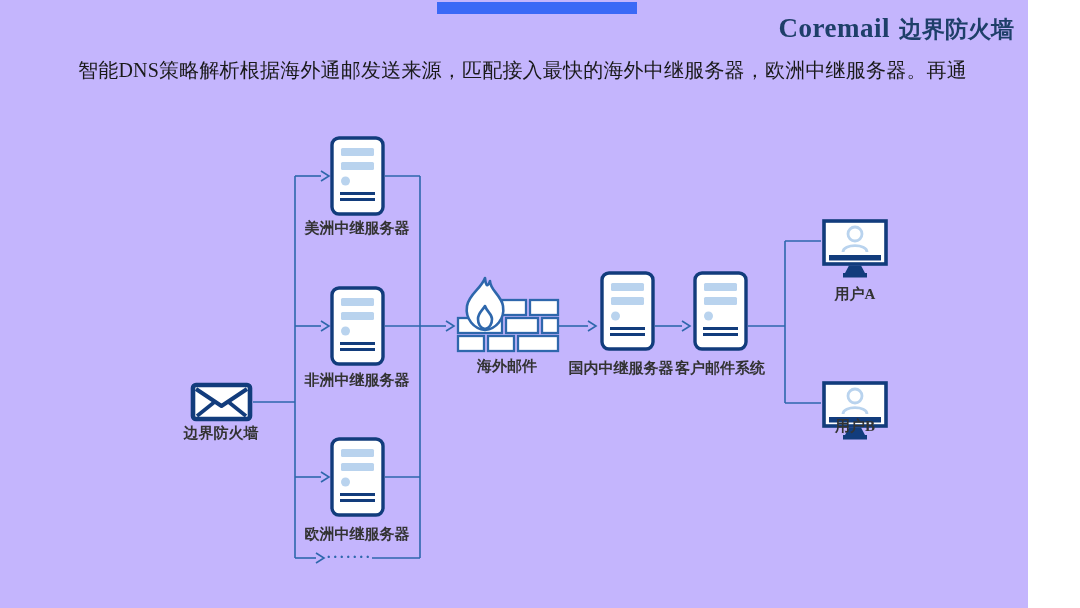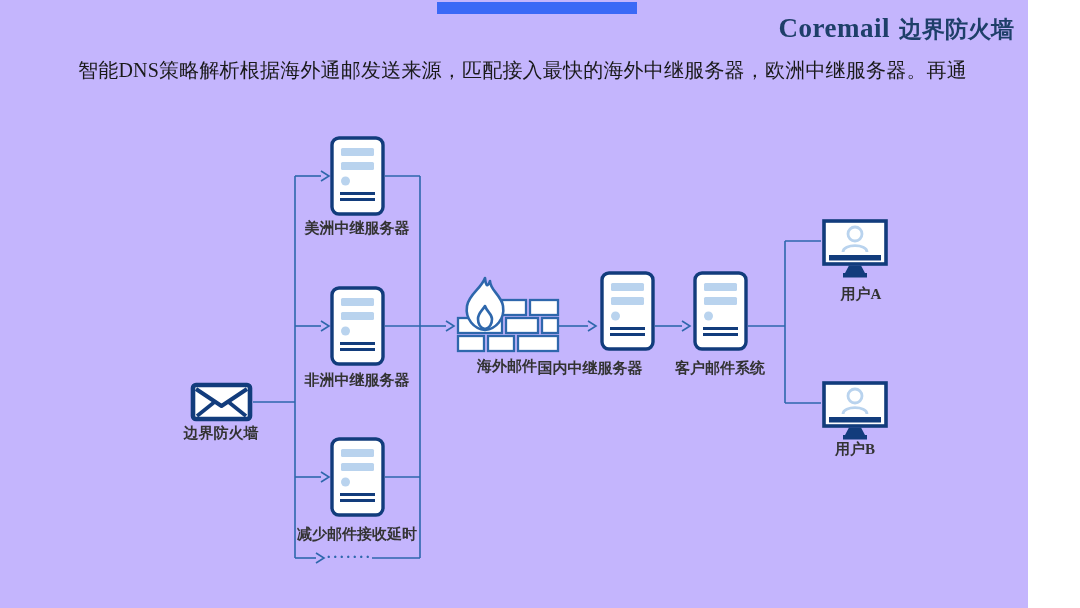--- a/index.html
+++ b/index.html
@@ -121,21 +121,21 @@
   <div class="node" style="left:330px;top:437px;">
     <svg width="55" height="80" viewBox="0 0 55 80">
       <rect x="2" y="2" width="51" height="76" rx="7" fill="#fff" stroke="#123c7c" stroke-width="3.4"></rect>
       <rect x="11" y="12" width="33" height="8" rx="1.5" fill="#b9d3ee"></rect>
       <rect x="11" y="26" width="33" height="8" rx="1.5" fill="#b9d3ee"></rect>
       <circle cx="15.5" cy="45" r="4.5" fill="#b9d3ee"></circle>
       <rect x="10" y="56" width="35" height="3" fill="#123c7c"></rect>
       <rect x="10" y="62" width="35" height="3" fill="#123c7c"></rect>
     </svg>
   </div>
-  <div class="dlabel" style="left:357px;top:525px;">减少邮件接收延时</div>
+  <div class="dlabel" style="left:357px;top:525px;">欧洲中继服务器</div>
 
   <div class="dots" style="left:349px;top:549px;">·······</div>
 
   <div class="node" style="left:455px;top:273px;">
     <svg width="105" height="82" viewBox="0 0 105 82">
       <g fill="#fff" stroke="#2e67ac" stroke-width="2.3">
         <rect x="47" y="27" width="24" height="15"></rect>
         <rect x="75" y="27" width="28" height="15"></rect>
         <rect x="3" y="45" width="44" height="15"></rect>
         <rect x="51" y="45" width="32" height="15"></rect>
@@ -155,21 +155,21 @@
   <div class="node" style="left:600px;top:271px;">
     <svg width="55" height="80" viewBox="0 0 55 80">
       <rect x="2" y="2" width="51" height="76" rx="7" fill="#fff" stroke="#123c7c" stroke-width="3.4"></rect>
       <rect x="11" y="12" width="33" height="8" rx="1.5" fill="#b9d3ee"></rect>
       <rect x="11" y="26" width="33" height="8" rx="1.5" fill="#b9d3ee"></rect>
       <circle cx="15.5" cy="45" r="4.5" fill="#b9d3ee"></circle>
       <rect x="10" y="56" width="35" height="3" fill="#123c7c"></rect>
       <rect x="10" y="62" width="35" height="3" fill="#123c7c"></rect>
     </svg>
   </div>
-  <div class="dlabel" style="left:590px;top:359px;">国内中继服务器</div>
+  <div class="dlabel" style="left:621px;top:359px;">国内中继服务器</div>
 
   <div class="node" style="left:693px;top:271px;">
     <svg width="55" height="80" viewBox="0 0 55 80">
       <rect x="2" y="2" width="51" height="76" rx="7" fill="#fff" stroke="#123c7c" stroke-width="3.4"></rect>
       <rect x="11" y="12" width="33" height="8" rx="1.5" fill="#b9d3ee"></rect>
       <rect x="11" y="26" width="33" height="8" rx="1.5" fill="#b9d3ee"></rect>
       <circle cx="15.5" cy="45" r="4.5" fill="#b9d3ee"></circle>
       <rect x="10" y="56" width="35" height="3" fill="#123c7c"></rect>
       <rect x="10" y="62" width="35" height="3" fill="#123c7c"></rect>
     </svg>
@@ -179,27 +179,27 @@
   <div class="node" style="left:822px;top:219px;">
     <svg width="66" height="60" viewBox="0 0 66 60">
       <rect x="2" y="2" width="62" height="43" fill="#fff" stroke="#123c7c" stroke-width="3.6"></rect>
       <rect x="7" y="36" width="52" height="5.5" fill="#123c7c"></rect>
       <circle cx="33" cy="15" r="7" fill="none" stroke="#b9d3ee" stroke-width="2.8"></circle>
       <path d="M21,33 C21,24.5 45,24.5 45,33" fill="none" stroke="#b9d3ee" stroke-width="2.8"></path>
       <path d="M27,46.5 L39,46.5 L43,54 L23,54 Z" fill="#123c7c"></path>
       <rect x="21" y="54" width="24" height="4.5" fill="#123c7c"></rect>
     </svg>
   </div>
-  <div class="dlabel" style="left:855px;top:285px;margin-left:6px;">用户A</div>
+  <div class="dlabel" style="left:855px;top:285px;">用户A</div>
 
   <div class="node" style="left:822px;top:381px;">
     <svg width="66" height="60" viewBox="0 0 66 60">
       <rect x="2" y="2" width="62" height="43" fill="#fff" stroke="#123c7c" stroke-width="3.6"></rect>
       <rect x="7" y="36" width="52" height="5.5" fill="#123c7c"></rect>
       <circle cx="33" cy="15" r="7" fill="none" stroke="#b9d3ee" stroke-width="2.8"></circle>
       <path d="M21,33 C21,24.5 45,24.5 45,33" fill="none" stroke="#b9d3ee" stroke-width="2.8"></path>
       <path d="M27,46.5 L39,46.5 L43,54 L23,54 Z" fill="#123c7c"></path>
       <rect x="21" y="54" width="24" height="4.5" fill="#123c7c"></rect>
     </svg>
   </div>
-  <div class="dlabel" style="left:855px;top:440px;">用户B</div>
+  <div class="dlabel" style="left:855px;top:417px;">用户B</div>
 
 </div>
 
 </body></html>

